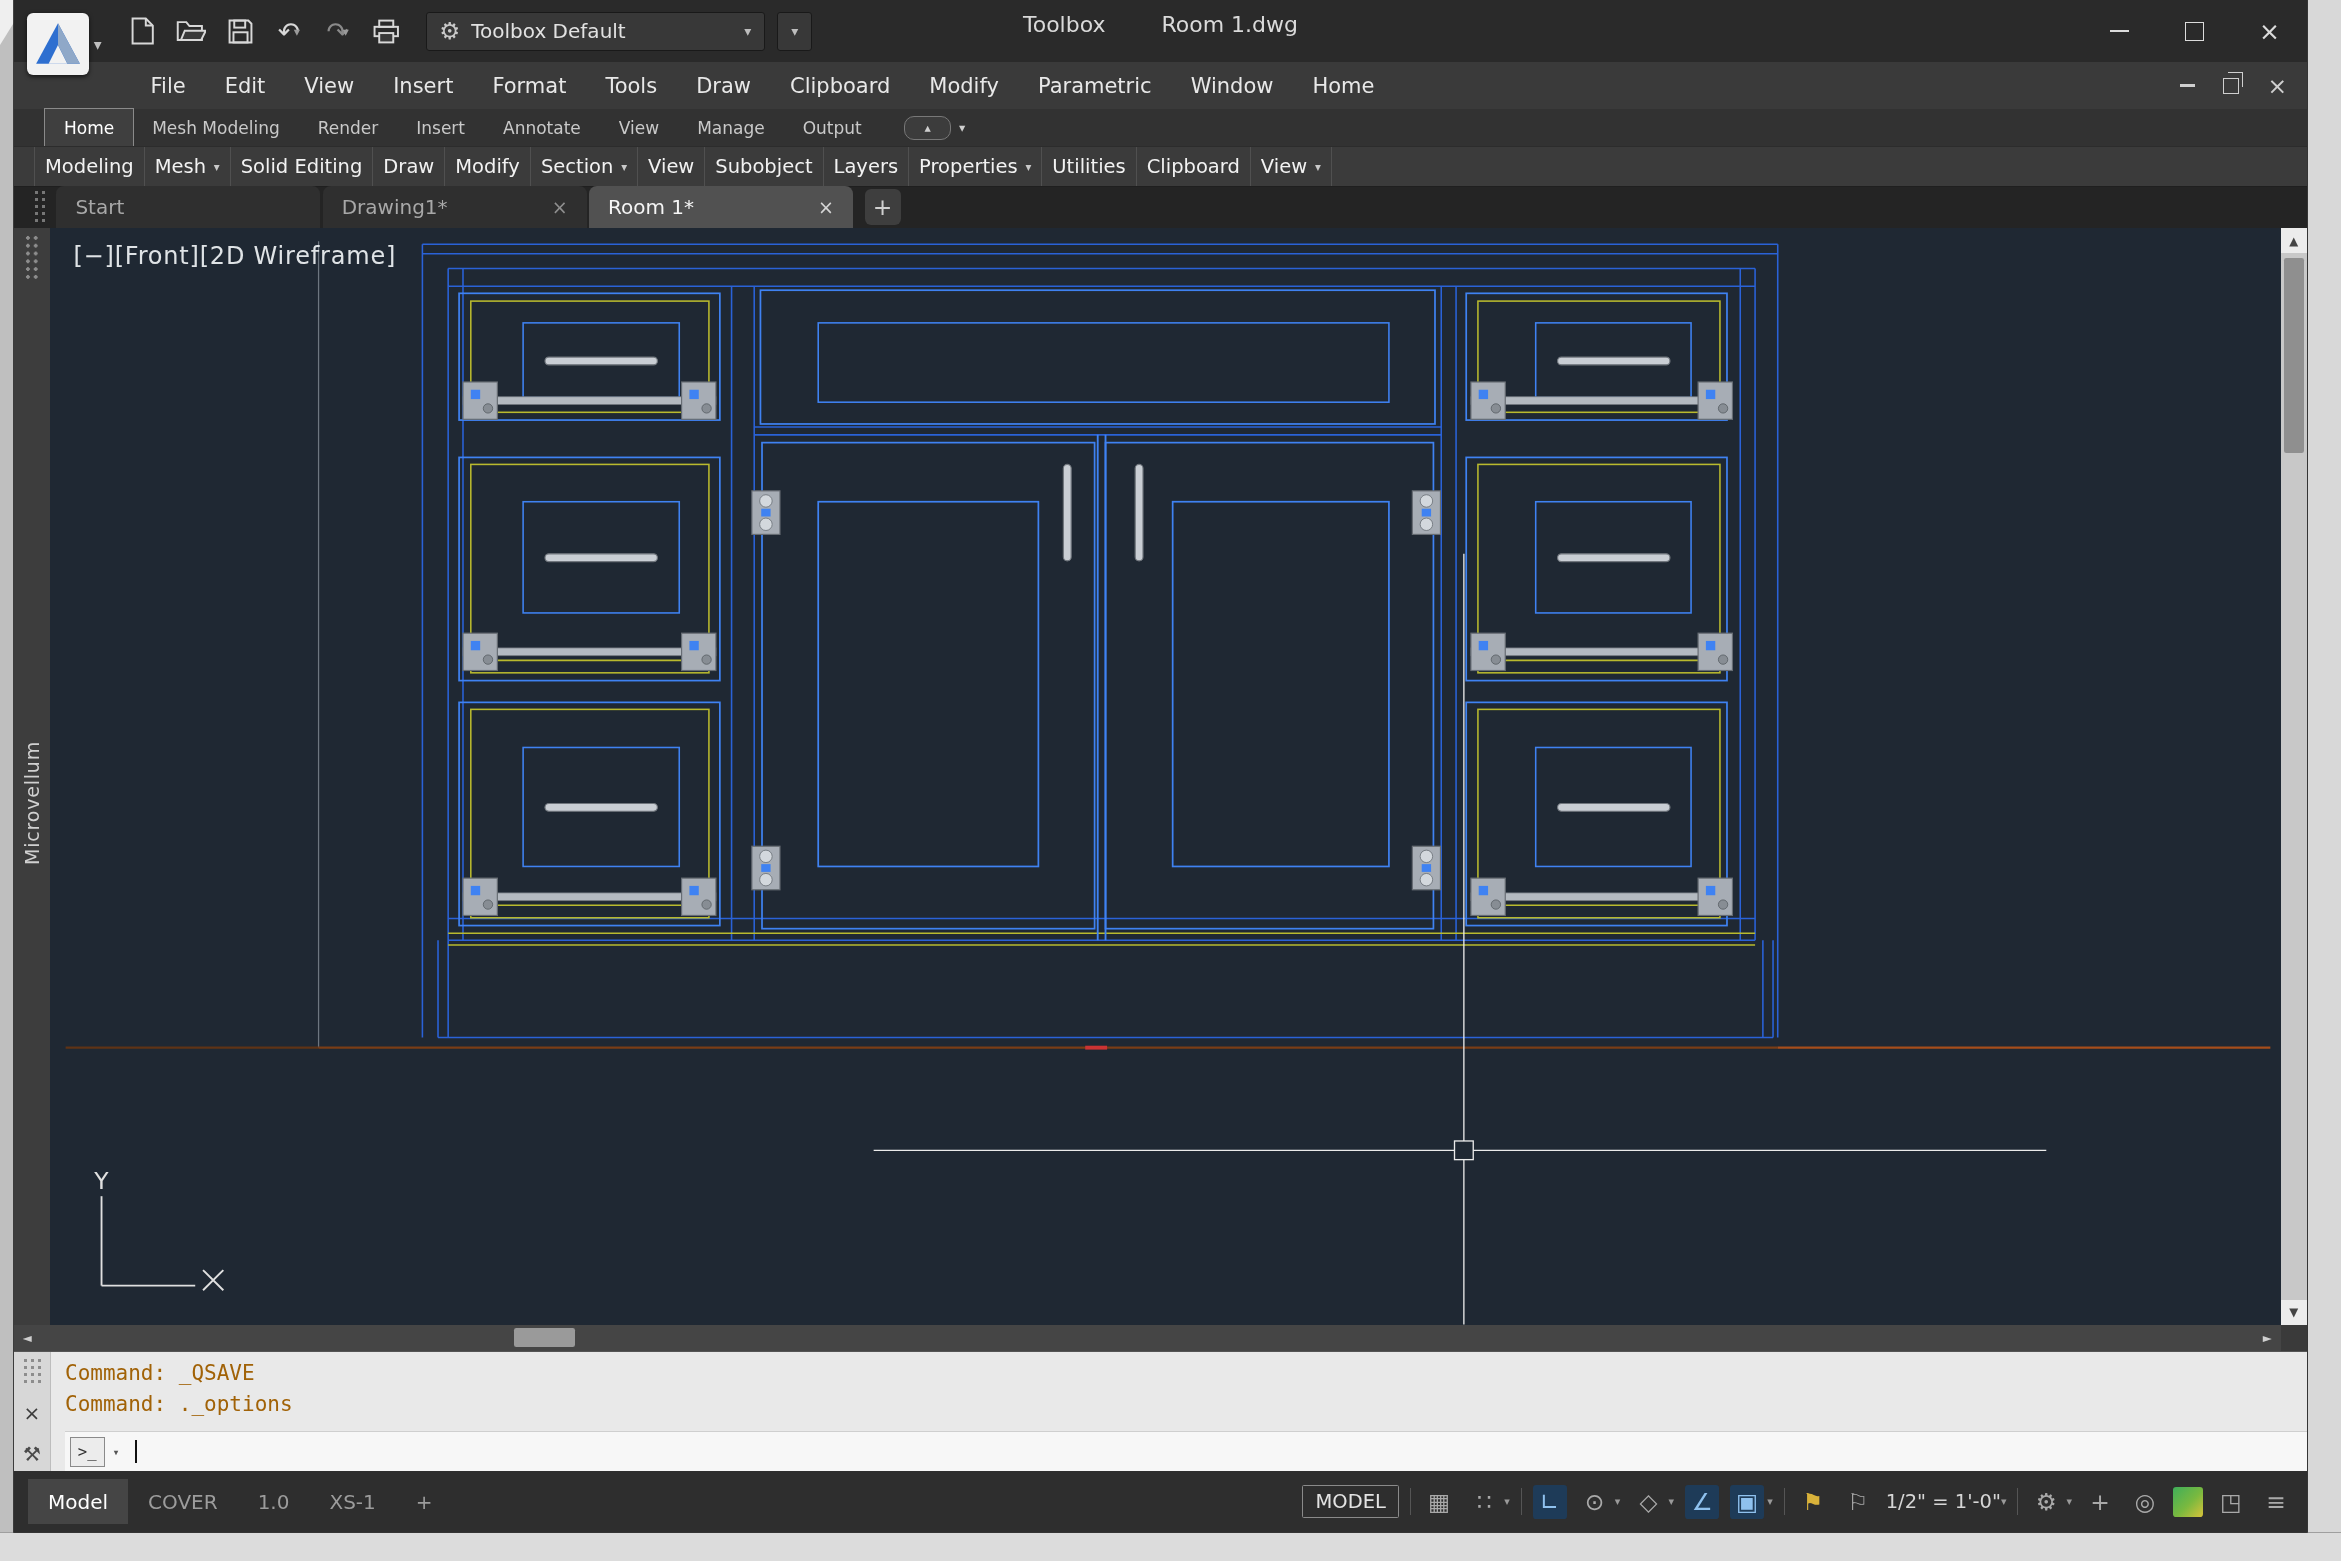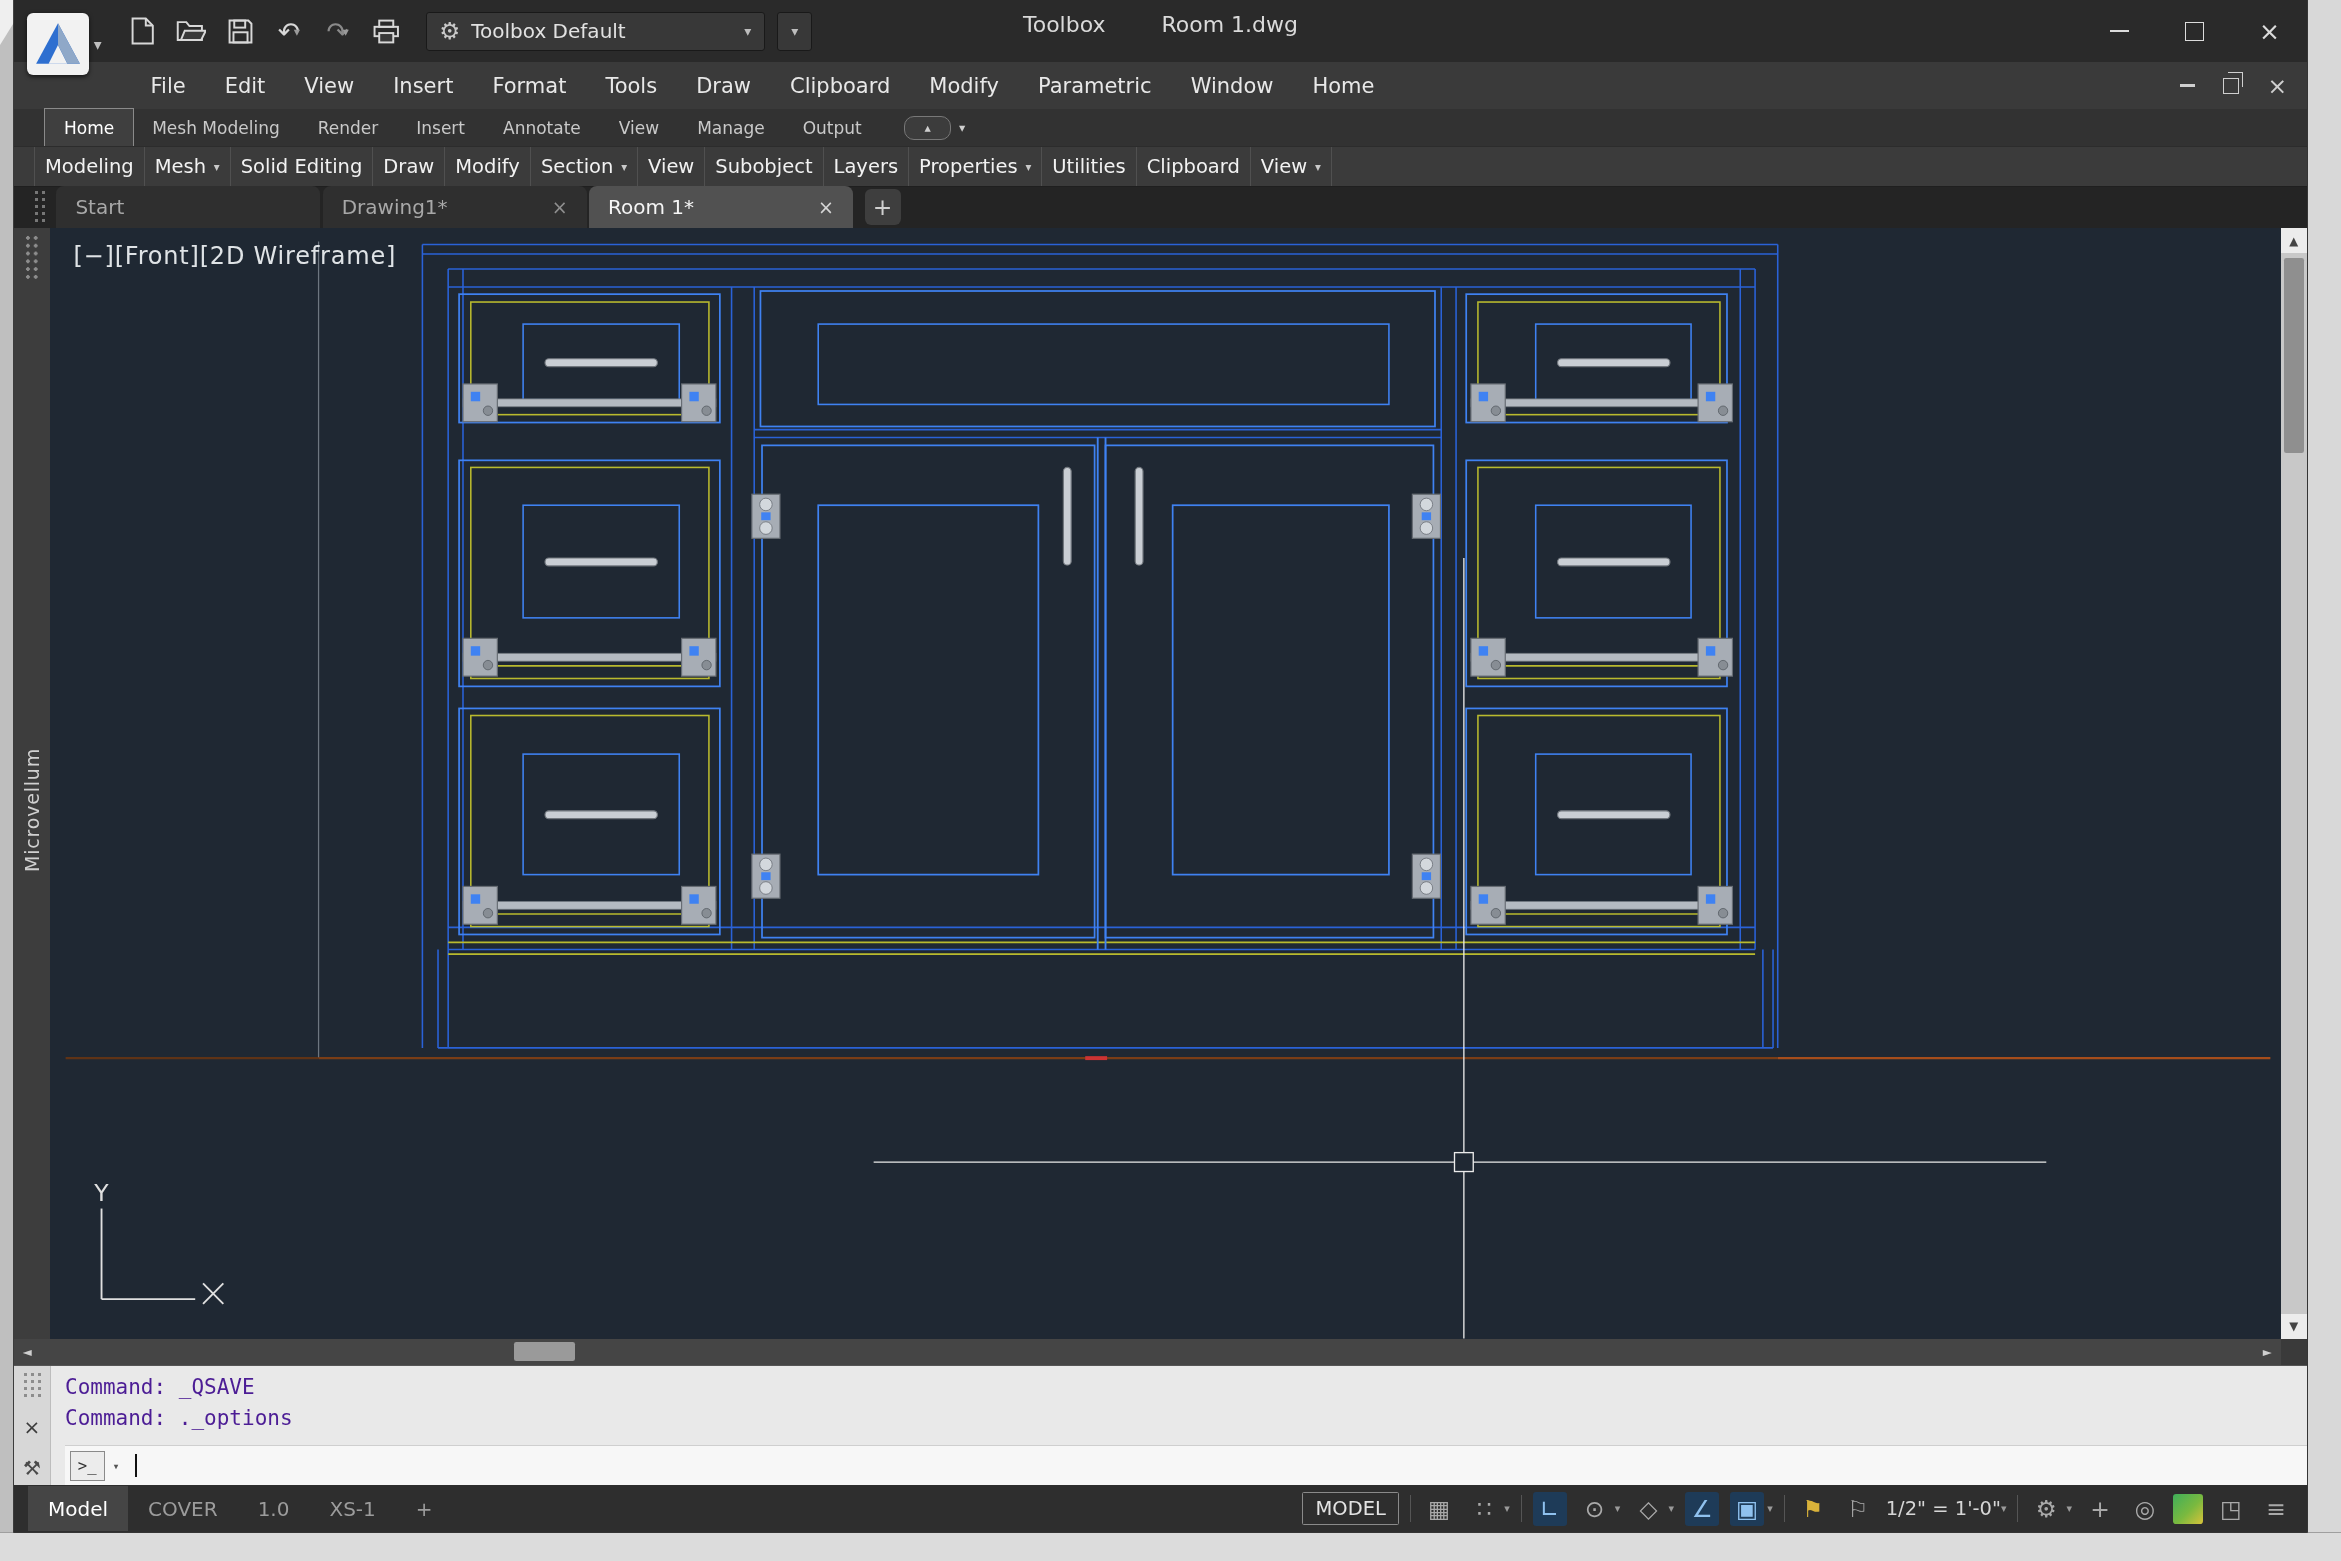--- a/index.html
+++ b/index.html
@@ -84,29 +84,29 @@
   .hthumb{position:absolute;left:500px;width:61px;top:3.9px;bottom:3.9px;background:#9a9a9a;border-radius:2.3px;}
   .scorner{position:absolute;right:0;bottom:0;width:26.5px;height:26.5px;background:#3a3a3a;}
 
   
   .cmdarea{height:119px;background:#e9e9e9;display:flex;border-top:1.6px solid #555;flex:none;}
   .cmdgutter{width:36px;background:#d7d7d7;border-right:0.8px solid #bdbdbd;display:flex;flex-direction:column;align-items:center;justify-content:space-between;padding:4.7px 0;}
   .cgrip{width:20px;height:26.5px;background-image:radial-gradient(#8d8d8d 1.6px,transparent 1.9px);background-size:7px 7px;}
   .cmdx{color:#3c3c3c;font-size:20px;}
   .cmdwrench{color:#4a4a4a;font-size:20px;}
   .cmdmain{flex:1;display:flex;flex-direction:column;padding:6.2px 0 0 14px;font-family:"DejaVu Sans Mono","Liberation Mono",monospace;}
-  .cline{font-size:21px;color:#4c1d95;line-height:31px;white-space:pre;}
+  .cline{font-size:21px;color:#a16207;line-height:31px;white-space:pre;}
   .cinput{margin-top:auto;height:39px;background:#f7f7f7;border-top:0.8px solid #cfcfcf;display:flex;align-items:center;gap:7.8px;padding-left:4.7px;}
   .promptbox{width:33px;height:28px;border:0.8px solid #8a8a8a;background:#ececec;color:#333;font-size:15.6px;display:flex;align-items:center;justify-content:center;font-family:"DejaVu Sans Mono",monospace;}
   .promptdd{color:#555;font-size:11.7px;}
   .caret{width:1.6px;height:23.4px;background:#111;margin-left:7.8px;animation:blink 1.1s steps(1) infinite;}
   @keyframes blink{50%{opacity:0;}}
 
   
-  .statusbar{height:47px;background:#2e2e2e;display:flex;align-items:center;padding:0 14px;flex:none;}
+  .statusbar{height:61px;background:#2e2e2e;display:flex;align-items:center;padding:0 14px;flex:none;}
   .ltab{padding:0 20px;height:45px;display:flex;align-items:center;font-size:20px;color:#9c9c9c;}
   .ltab.active{background:#454545;color:#fff;}
   .sbright{margin-left:auto;display:flex;align-items:center;gap:11px;}
   .modelbtn{border:0.8px solid #8a8a8a;color:#e3e3e3;font-size:19.5px;padding:3.9px 12.5px;border-radius:1.6px;}
   .sicon{min-width:34px;height:34px;display:flex;align-items:center;justify-content:center;font-size:23.4px;color:#a9a9a9;border-radius:3.1px;}
   .sicon.on{color:#8fc1ee;background:#1e3b58;}
   .sicon.warm{color:#d9b23a;}
   .sdd{font-size:11px;color:#9a9a9a;margin-left:-7.8px;}
   .ssep{width:0.8px;height:26.5px;background:#555;}
   .scale{display:flex;align-items:center;gap:7.8px;color:#d6d6d6;font-size:19.5px;white-space:nowrap;}

